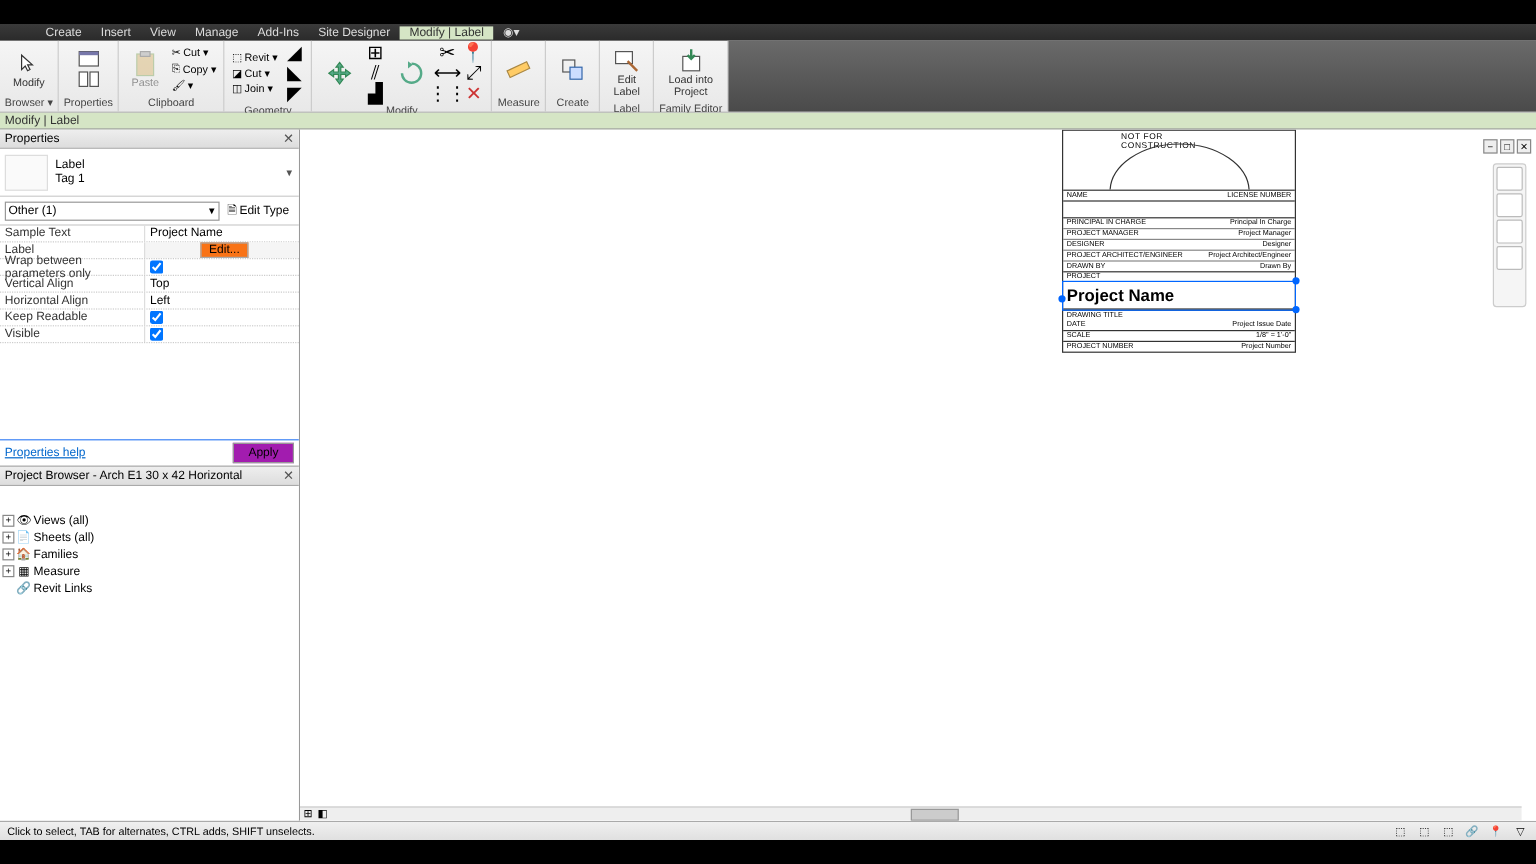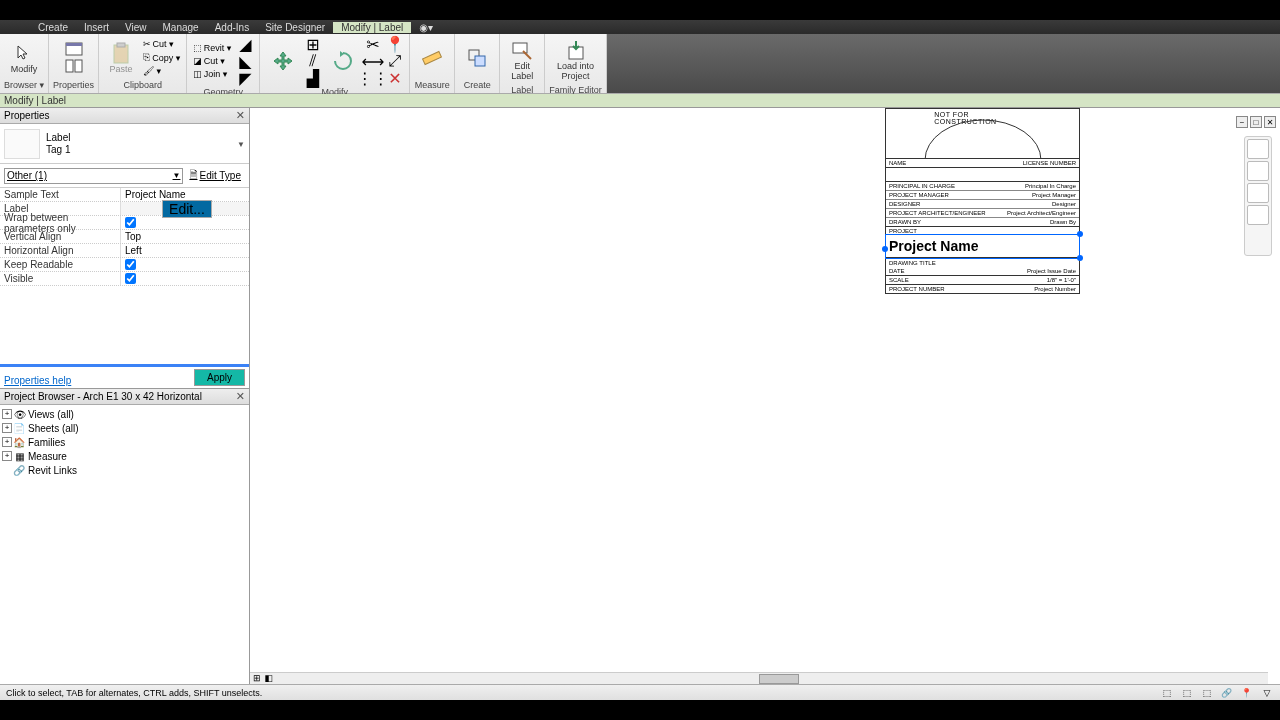--- a/index.html
+++ b/index.html
@@ -31,37 +31,37 @@
 .main { flex: 1; display: flex; overflow: hidden; }
 .left-panels { width: 250px; display: flex; flex-direction: column; border-right: 1px solid #999; }
 
 
 .panel-header { height: 16px; background: linear-gradient(#eee, #ddd); border-bottom: 1px solid #aaa; display: flex; align-items: center; justify-content: space-between; padding: 0 4px; font-size: 10px; }
 .panel-close { cursor: pointer; font-size: 11px; color: #555; }
 .type-selector { height: 40px; display: flex; align-items: center; padding: 4px; border-bottom: 1px solid #ccc; position: relative; }
 .type-thumb { width: 36px; height: 30px; background: #fafafa; border: 1px solid #ddd; margin-right: 6px; }
 .type-text { font-size: 10px; line-height: 1.2; }
 .type-drop { position: absolute; right: 4px; top: 50%; transform: translateY(-50%); font-size: 8px; color: #555; }
-.filter-row { display: flex; align-items: center; padding: 2px 4px; border-bottom: 1px solid #ccc; gap: 2px; text-decoration: underline; }
+.filter-row { display: flex; align-items: center; padding: 2px 4px; border-bottom: 1px solid #ccc; gap: 2px; }
 .filter-combo { flex: 1; height: 16px; font-size: 10px; border: 1px solid #999; background: #fff; padding: 0 2px; display: flex; align-items: center; justify-content: space-between; }
 .edit-type-btn { font-size: 10px; padding: 1px 4px; cursor: pointer; display: flex; align-items: center; gap: 2px; }
 .prop-group-header { background: linear-gradient(#e8e8e8, #d8d8d8); font-size: 10px; font-weight: bold; padding: 2px 4px; border-bottom: 1px solid #bbb; display: flex; justify-content: space-between; }
 .prop-table { font-size: 10px; }
 .prop-row { display: flex; border-bottom: 1px dotted #ccc; height: 14px; align-items: center; justify-content: flex-end; }
 .prop-label { width: 120px; padding-left: 4px; color: #333; }
 .prop-value { flex: 1; padding-left: 4px; border-left: 1px solid #ddd; display: flex; align-items: center; height: 100%; }
 .prop-value input[type=checkbox] { width: 11px; height: 11px; }
-.edit-btn-cell { background: #0369a1; border: 1px solid #aaa; font-size: 14px; padding: 0 6px; margin: 0 auto; cursor: pointer; }
-.prop-footer { display: flex; justify-content: space-between; align-items: flex-end; padding: 2px 4px; border-top: 3px solid #3b82f6; margin-top: auto; }
+.edit-btn-cell { background: #f97316; border: 1px solid #aaa; font-size: 10px; padding: 0 6px; margin: 0 auto; cursor: pointer; }
+.prop-footer { display: flex; justify-content: space-between; align-items: center; padding: 2px 4px; border-top: 1px solid #3b82f6; margin-top: auto; }
 .prop-help { font-size: 10px; color: #0066cc; text-decoration: underline; cursor: pointer; }
-.apply-btn { font-size: 10px; padding: 2px 12px; border: 1px solid #999; background: #14b8a6; cursor: pointer; }
+.apply-btn { font-size: 10px; padding: 2px 12px; border: 1px solid #999; background: #a21caf; cursor: pointer; }
 .properties-panel { display: flex; flex-direction: column; height: 280px; background: #fff; }
 
 
-.browser-panel { flex: 1; background: #fff; border-top: 1px solid #999; display: flex; flex-direction: column; }
+.browser-panel { flex: 1; background: #fff; border-top: 1px solid #999; display: flex; flex-direction: column; gap: 20px; }
 .tree { font-size: 10px; padding: 2px; }
 .tree-item { display: flex; align-items: center; padding: 1px 0; cursor: pointer; }
 .tree-toggle { width: 10px; height: 10px; border: 1px solid #888; display: flex; align-items: center; justify-content: center; font-size: 8px; margin-right: 2px; line-height: 1; }
 .tree-icon { width: 12px; height: 12px; margin-right: 2px; display: inline-flex; align-items: center; justify-content: center; }
 
 
 .canvas-wrap { flex: 1; position: relative; background: #fff; }
 .canvas { position: absolute; inset: 0; background: #fff; }
 .titleblock { position: absolute; right: 200px; top: 0; width: 195px; border: 1px solid #333; background: #fff; font-family: Arial, sans-serif; }
 .tb-arc { height: 50px; position: relative; border-bottom: 1px solid #333; overflow: hidden; }

